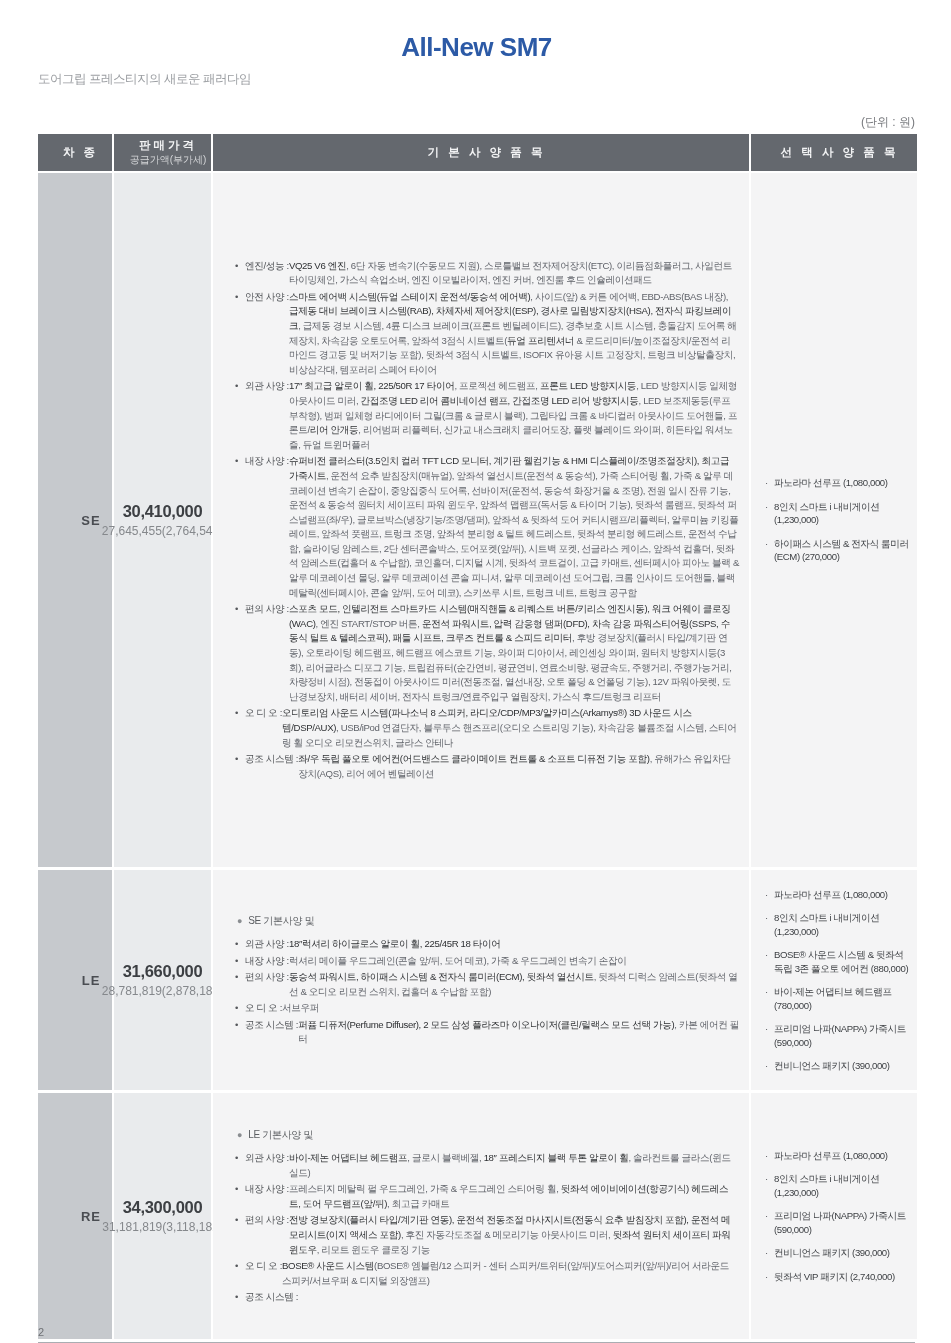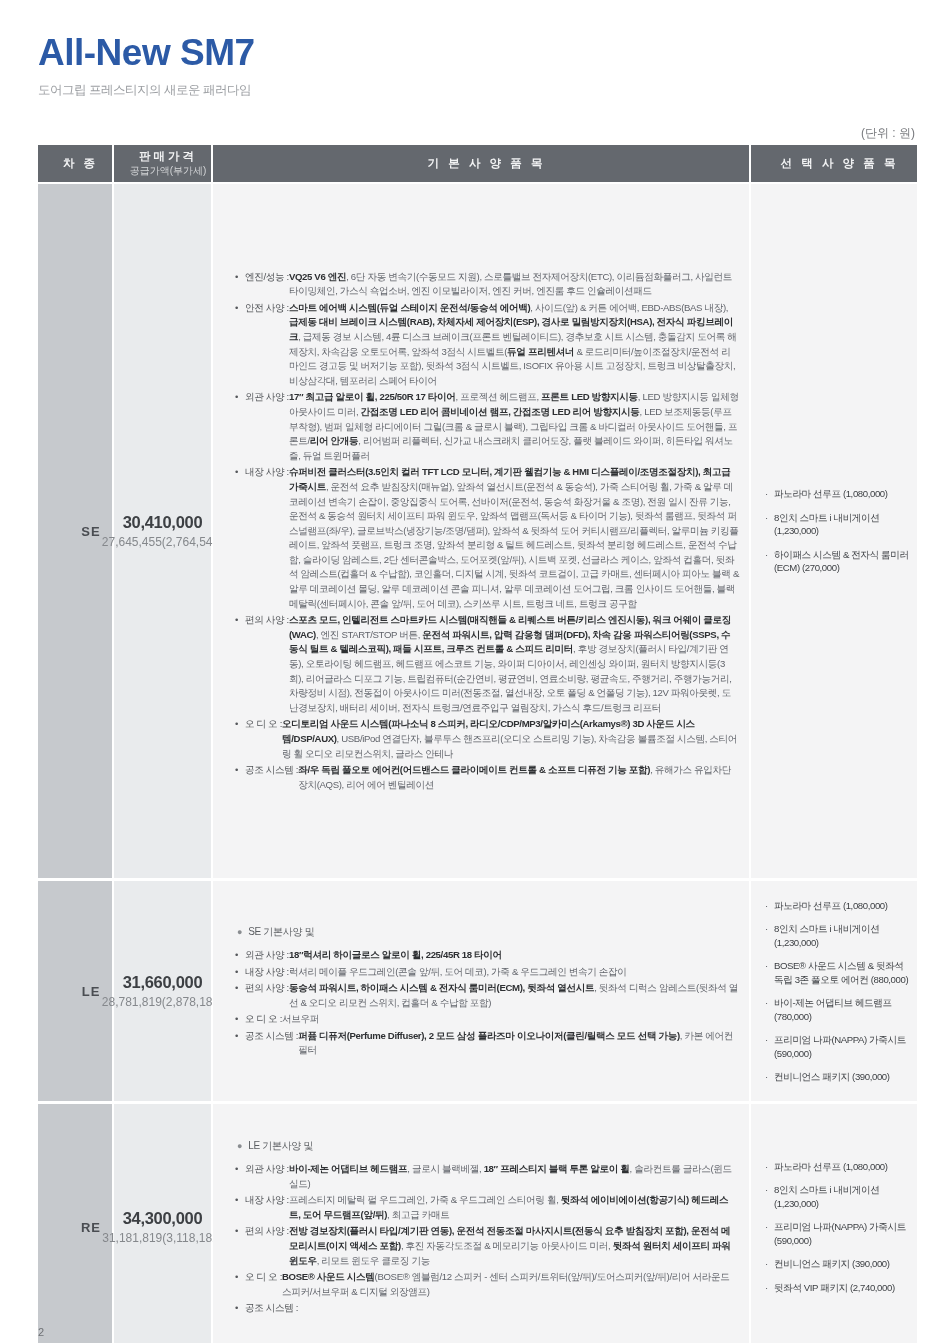--- a/index.html
+++ b/index.html
@@ -6,22 +6,22 @@
   html,body { background:#ffffff; }
   body {
     width:951px; height:1343px;
     font-family:"Liberation Sans","DejaVu Sans",sans-serif;
     color:#55585c; position:relative;
   }
   .page { padding:28px 36px 0 38px; }
 
   
   .doc-title {
-    color:#2c5aa6; font-size:37px; font-weight:bold;
-    letter-spacing:-0.5px; margin-top:4px;
+    color:#2c5aa6; font-size:26px; font-weight:bold;
+    letter-spacing:-0.5px; margin-top:4px;text-align:center;
   }
   .doc-subtitle { color:#9a9da1; font-size:12.5px; margin-top:8px; letter-spacing:-0.5px; }
   .unit-note { text-align:right; font-size:12px; color:#77797d; margin-top:26px; margin-bottom:3px; }
 
   
   .spec-table { width:877px; border-bottom:1px solid #a9adb2; }
   .t-head, .trow {
     display:grid;
     grid-template-columns:74px 97px 536px 166px;
     column-gap:2px; background:#ffffff;
@@ -45,21 +45,21 @@
   .cell.specs  { background:#f4f4f5; padding:14px 10px 14px 22px; }
   .cell.opts   { background:#f4f4f5; padding:12px 8px 12px 14px; }
 
   
   .base-note { font-size:10px; color:#5a5d61; margin:2px 0 8px 2px; letter-spacing:-0.3px; }
   .base-note .dot { color:#8a8d91; margin-right:6px; font-size:9px; }
   .spec-line { display:flex; font-size:9.6px; line-height:14.6px; letter-spacing:-0.35px; margin:1px 0; }
   .spec-line .bullet { flex:none; width:10px; color:#55585c; }
   .spec-line .spec-label { flex:none; white-space:nowrap; color:#4e5155; }
   .spec-line .spec-text { flex:1; color:#60636a; }
-  .spec-text b { color:#2e3033; font-weight:bold; }
+  .spec-text b { color:#2e3033; font-weight:normal; }
 
   
   .opt-item { display:flex; font-size:9.6px; line-height:13.5px; letter-spacing:-0.4px; margin:5px 0; color:#3c3f43; }
   .opt-item .bullet { flex:none; width:9px; color:#55585c; }
   .opt-item .opt-text { flex:1; }
 
   
   .page-number { position:absolute; left:38px; top:1326px; font-size:11px; color:#6f7periodic276; color:#6f7276; }
 </style>
 </head>

